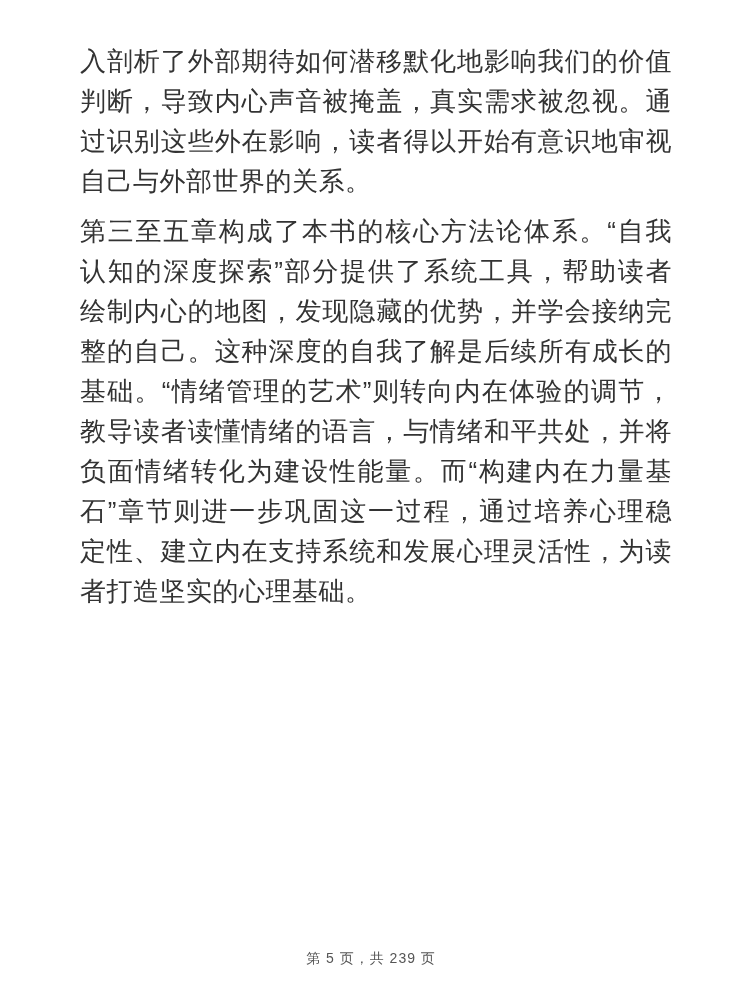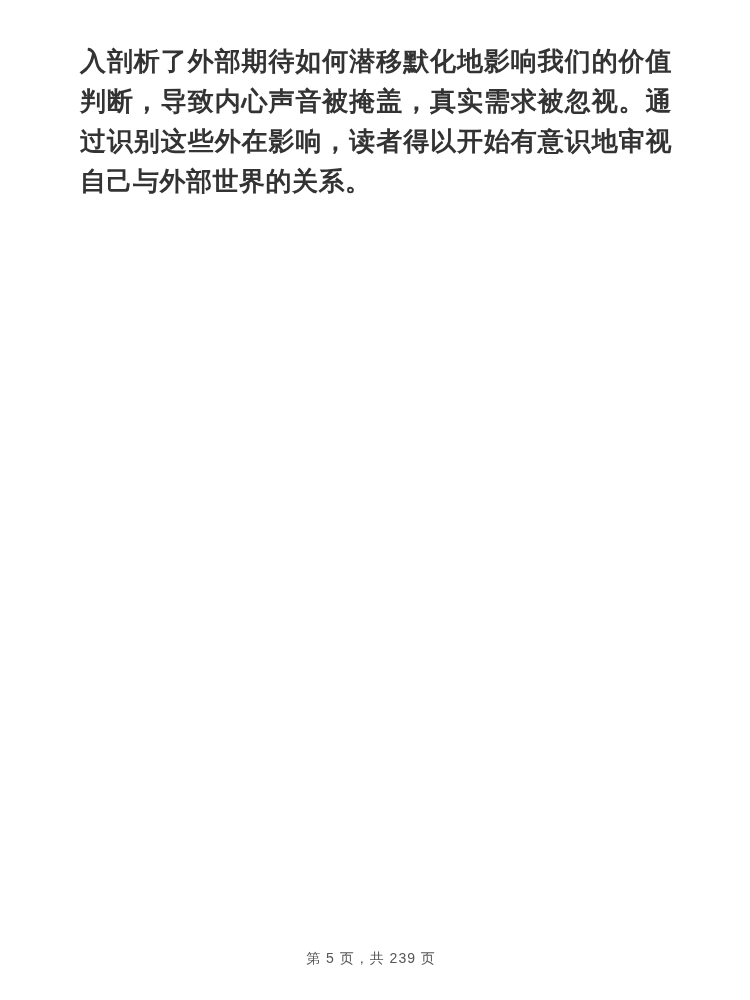--- a/index.html
+++ b/index.html
@@ -22,36 +22,37 @@
     width: 592px;
   }
   .content p {
     margin: 0 0 10px 0;
     font-size: 26px;
     line-height: 40px;
     color: #333333;
     text-align: justify;
     text-justify: inter-ideograph;
     letter-spacing: 0.5px;
-    font-weight: 700;
+    font-weight: 400;
   }
   .page-footer {
     position: absolute;
     left: 0;
     right: 8px;
     bottom: 34px;
     text-align: center;
     font-size: 14px;
     line-height: 16px;
     color: #555555;
     letter-spacing: 1px;
   }
 </style>
 </head>
 <body>
 
 <div class="page">
   <div class="content">
     <p>入剖析了外部期待如何潜移默化地影响我们的价值判断，导致内心声音被掩盖，真实需求被忽视。通过识别这些外在影响，读者得以开始有意识地审视自己与外部世界的关系。</p>
+    <p>第三至五章构成了本书的核心方法论体系。“自我认知的深度探索”部分提供了系统工具，帮助读者绘制内心的地图，发现隐藏的优势，并学会接纳完整的自己。这种深度的自我了解是后续所有成长的基础。“情绪管理的艺术”则转向内在体验的调节，教导读者读懂情绪的语言，与情绪和平共处，并将负面情绪转化为建设性能量。而“构建内在力量基石”章节则进一步巩固这一过程，通过培养心理稳定性、建立内在支持系统和发展心理灵活性，为读者打造坚实的心理基础。</p>
   </div>
 
   <div class="page-footer">第 5 页，共 239 页</div>
 </div>
 
 </body></html>

